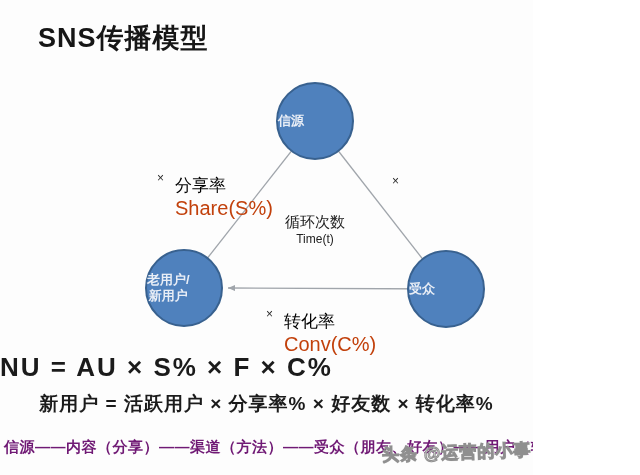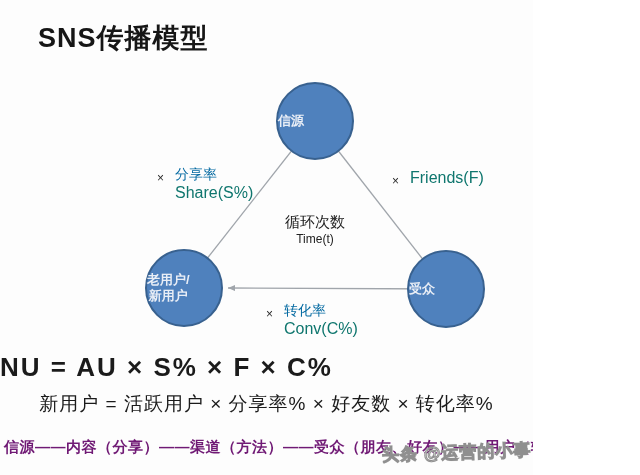--- a/index.html
+++ b/index.html
@@ -25,35 +25,35 @@
     position:absolute;width:78px;height:78px;border-radius:50%;
     background:var(--node-fill);border:2px solid var(--node-border);
     box-sizing:border-box;display:flex;align-items:center;justify-content:flex-start;
     text-align:center;color:var(--node-text);font-size:13px;line-height:1.25;font-weight:600;
   }
   .node-source{left:276px;top:82px;}
   .node-users{left:145px;top:249px;}
   .node-audience{left:407px;top:250px;}
   .edge-label{position:absolute;display:flex;gap:11px;align-items:flex-start;}
   .edge-label .op{font-size:12px;color:#2b2b2b;margin-top:5px;}
-  .edge-label .zh{display:block;font-size:14px;color:#0369a1;}
-  .edge-label .en{display:block;font-size:16px;color:#0f766e;}
+  .edge-label .zh{display:block;font-size:17px;color:#000000;margin-top:8px;}
+  .edge-label .en{display:block;font-size:20px;color:#c2410c;}
   .label-share{left:157px;top:166px;}
   .label-friends{left:392px;top:169px;}
   .label-conv{left:266px;top:302px;}
   .label-center{position:absolute;left:315px;top:213px;transform:translateX(-50%);text-align:center;}
   .label-center .zh{display:block;font-size:15px;color:#222;}
   .label-center .en{display:block;font-size:12px;color:#222;}
   .formula1{
     position:absolute;left:0;top:352px;width:100%;text-align:left;
     font-size:26px;font-weight:600;letter-spacing:2px;color:#1b1b1b;
   }
   .formula2{
     position:absolute;left:0;top:391px;width:100%;text-align:center;
-    font-size:19px;font-weight:400;letter-spacing:1px;color:#1b1b1b;
+    font-size:19px;font-weight:700;letter-spacing:1px;color:#1b1b1b;
   }
   .flow-chain{
     position:absolute;left:4px;top:438px;width:636px;
     font-size:15px;font-weight:600;color:#701a75;white-space:nowrap;letter-spacing:0.5px;
   }
   .watermark{
     position:absolute;right:2px;top:441px;
     font-size:17px;font-weight:700;color:#ffffff;
     -webkit-text-stroke:1px #8f8f8f;
     text-shadow:0 0 1px #9a9a9a;
@@ -98,21 +98,20 @@
     <span class="op">×</span>
     <span class="txt">
       <span class="zh">分享率</span>
       <span class="en">Share(S%)</span>
     </span>
   </div>
 
   <div class="edge-label label-friends">
     <span class="op">×</span>
     <span class="txt">
-      <span class="en">Friends(F)</span>
     </span>
   </div>
 
   <div class="label-center">
     <span class="zh">循环次数</span>
     <span class="en">Time(t)</span>
   </div>
 
   <div class="edge-label label-conv">
     <span class="op">×</span>

